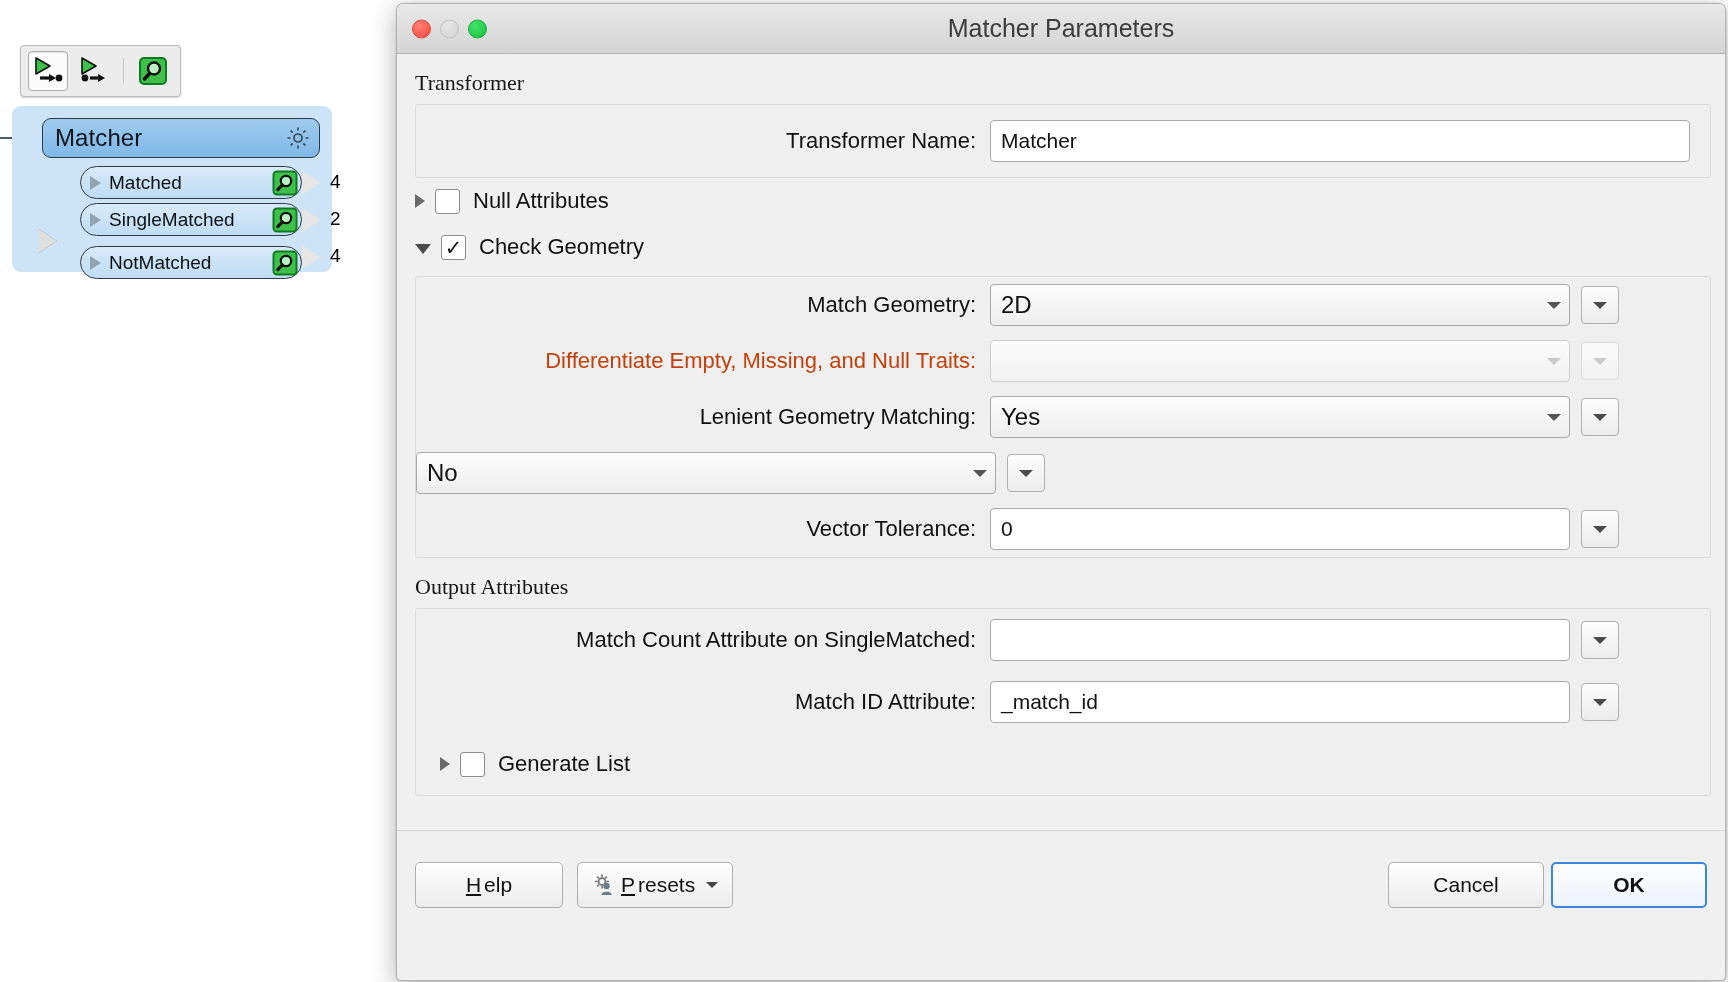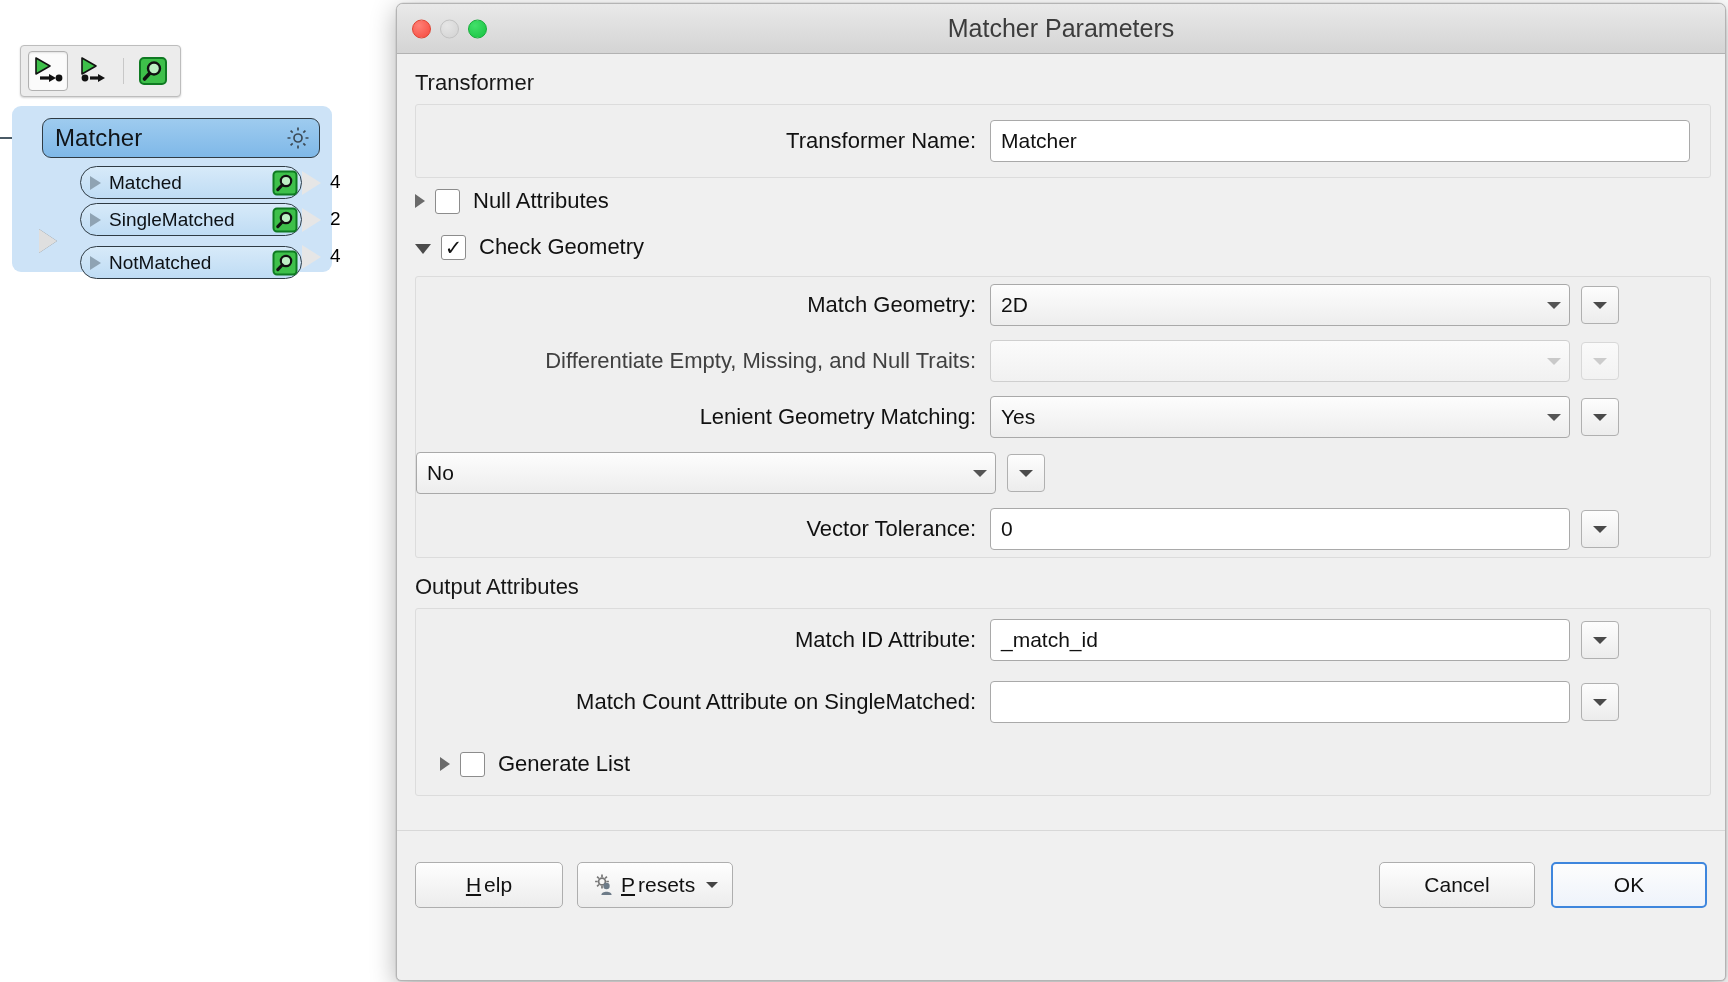--- a/index.html
+++ b/index.html
@@ -80,37 +80,37 @@
     display:flex;align-items:center;
   }
   .lights{position:absolute;left:15px;top:50%;transform:translateY(-50%);display:flex;gap:9px;}
   .light{width:17px;height:17px;border-radius:50%;}
   .l-close{background:radial-gradient(circle at 35% 30%,#ff8076,#f5483d);border:.5px solid #e0402f;}
   .l-min{background:radial-gradient(circle at 35% 30%,#e6e6e6,#d2d2d2);border:.5px solid #c2c2c2;}
   .l-max{background:radial-gradient(circle at 35% 30%,#42e06a,#15c23f);border:.5px solid #12ad37;}
   .dlg-title{width:100%;text-align:center;font-size:25px;color:#3c3c3c;}
 
   .dlg-body{position:relative;height:868px;background:#f0f0f0;padding:0;}
-  .section-label{font-size:22px;color:#171717;margin:16px 0 8px 18px;}
+  .section-label{font-size:22px;color:#171717;margin:16px 0 8px 18px;font-family:Liberation Serif, serif;}
   .group{
     margin:0 14px 0 18px;background:#efefef;border:1px solid #dcdcdc;border-radius:3px;
   }
 
   .row{display:flex;align-items:center;min-height:56px;padding:0 10px 0 0;}
   .row .lbl{
     flex:0 0 auto;width:560px;text-align:right;font-size:22px;color:#111;padding-right:14px;
     white-space:nowrap;
   }
-  .row .lbl.dim{color:#404040;}
+  .row .lbl.dim{color:#c2410c;}
 
   .combo{
     flex:0 0 auto;width:580px;height:42px;box-sizing:border-box;
     background:linear-gradient(#fdfdfd,#ededed);
     border:1px solid #a9a9a9;border-radius:4px;
-    display:flex;align-items:center;padding:0 8px 0 10px;font-size:21px;color:#111;
+    display:flex;align-items:center;padding:0 8px 0 10px;font-size:24px;color:#111;
   }
   .combo.disabled{background:linear-gradient(#fbfbfb,#f1f1f1);border-color:#cfcfcf;color:#b5b5b5;}
   .combo .cval{flex:1;white-space:nowrap;overflow:hidden;}
   .combo .carrow{
     width:0;height:0;border-left:7px solid transparent;border-right:7px solid transparent;
     border-top:7px solid #555;margin-left:6px;
   }
   .combo.disabled .carrow{border-top-color:#c9c9c9;}
 
   .textfield{
@@ -352,30 +352,30 @@
             </span>
         </div>
 
       </div>
 
       <div class="section-label">Output Attributes</div>
 
       <div class="group">
 
         <div class="row" style="min-height:62px;">
+          <span class="lbl">Match Count Attribute on SingleMatched:</span>
+          <span class="textfield"></span>
+          <span class="sidebtn">
+              <span class="sa"></span>
+            </span>
+        </div>
+
+        <div class="row" style="min-height:62px;">
           <span class="lbl">Match ID Attribute:</span>
           <span class="textfield">_match_id</span>
-          <span class="sidebtn">
-              <span class="sa"></span>
-            </span>
-        </div>
-
-        <div class="row" style="min-height:62px;">
-          <span class="lbl">Match Count Attribute on SingleMatched:</span>
-          <span class="textfield"></span>
           <span class="sidebtn">
               <span class="sa"></span>
             </span>
         </div>
 
         <div class="checkrow" style="margin-left:24px;height:62px;">
           <span class="disc"></span>
           <span class="cbox"></span>
           <span class="chk-label">Generate List</span>
         </div>
@@ -397,18 +397,18 @@
               <circle cx="14.5" cy="13" r="3.2" fill="#6d7b88"></circle>
               <path d="M9.4 22 C9.4 17.6 19.6 17.6 19.6 22 Z" fill="#6d7b88"></path>
             </svg>
           </span>
           <span class="u">P</span>
             <span>resets</span>
           <span class="caret-sm"></span>
         </div>
         <div class="spacer"></div>
         <div class="btn cancel">Cancel</div>
-        <div class="btn ok" style="margin-left:16px;">OK</div>
+        <div class="btn ok" style="margin-left:7px;font-weight:bold;">OK</div>
       </div>
 
     </div>
   </div>
 </div>
 
 </body></html>

